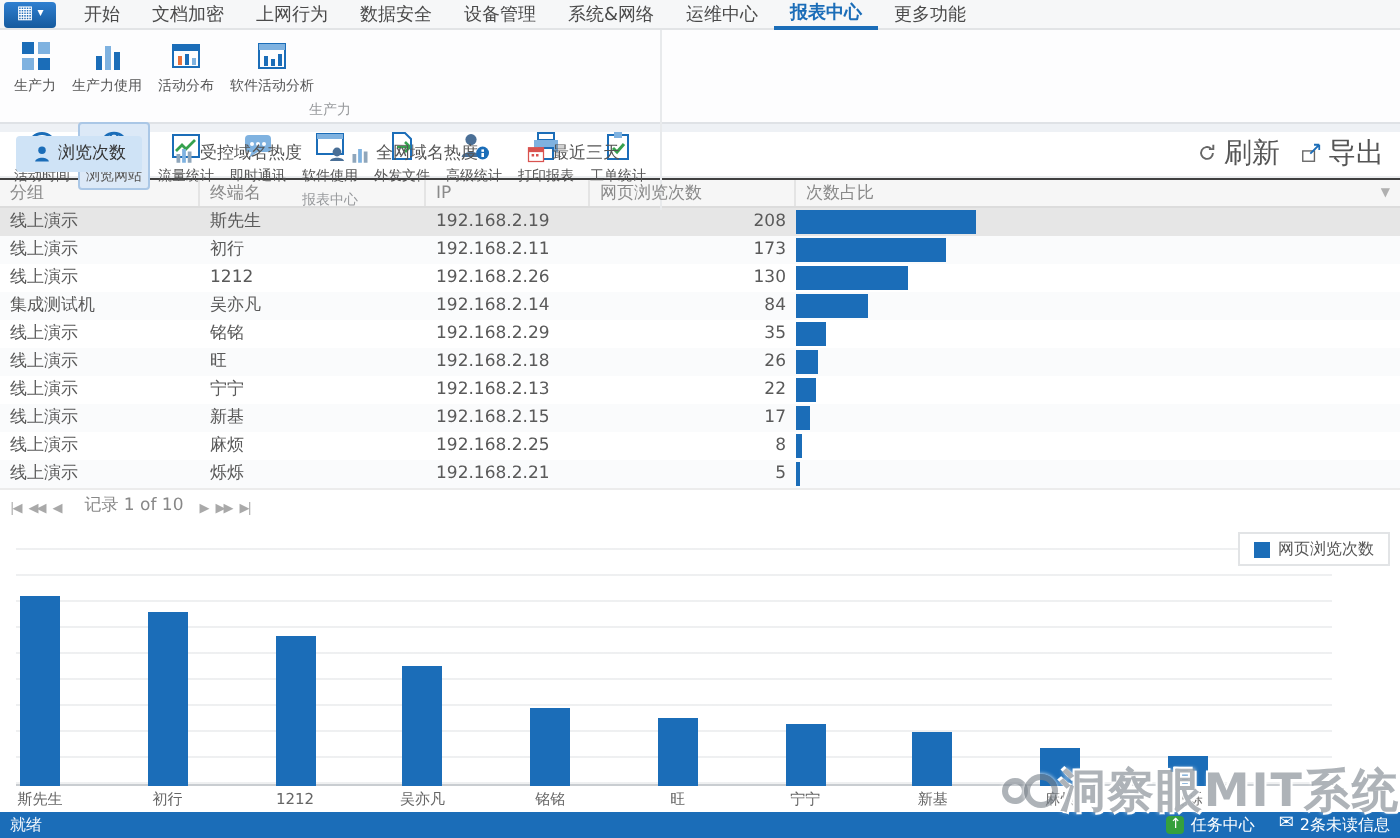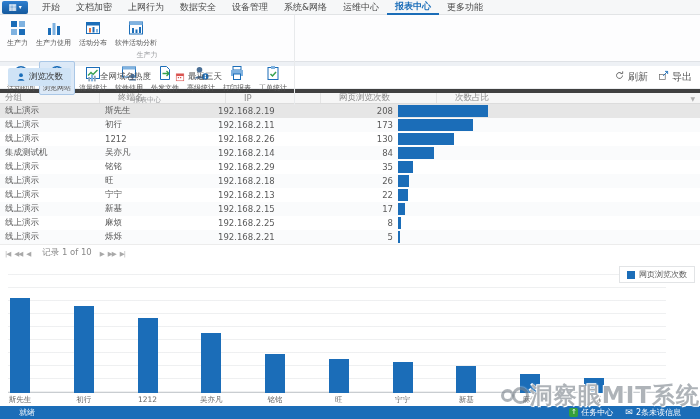--- a/index.html
+++ b/index.html
@@ -29,26 +29,26 @@
   .ribbon-btn.selected{background:#dce9f7;border-color:#aac7e6;text-align:center;}
   .ribbon-group-label{text-align:center;font-size:7px;color:#97999c;height:10px;line-height:10px;}
 
   .sub-gap{height:4px;background:#eef1f5;}
 
   
   .view-toolbar{height:23px;display:flex;align-items:center;background:#fff;border-bottom:1px solid #ebedef;padding:0 8px;}
   .view-tab{display:flex;align-items:center;gap:3px;padding:3px 8px;margin-right:8px;font-size:8.5px;color:#555;border-radius:2px;}
   .view-tab.selected{background:#cfe3f6;color:#333;}
   .vt-spacer{flex:1;}
-  .tool-btn{display:flex;align-items:flex-start;gap:3px;font-size:10px;color:#555;margin-left:10px;}
+  .tool-btn{display:flex;align-items:flex-end;gap:3px;font-size:14px;color:#555;margin-left:10px;}
 
   
   .grid-table{width:100%;}
   .t-row{display:grid;grid-template-columns:100px 113px 82px 103px 1fr;height:14px;align-items:center;}
-  .t-head{height:15px;background:#f6f6f6;border-top:4px solid #404040;border-bottom:1px solid #dcdcdc;color:#8a8a8a;gap:13px;}
+  .t-head{height:15px;background:#f6f6f6;border-top:1px solid #404040;border-bottom:1px solid #dcdcdc;color:#8a8a8a;}
   .t-head .t-cell{border-right:1px solid #e4e4e4;height:100%;display:flex;align-items:center;}
   .t-cell{padding:0 5px;font-size:8.5px;overflow:hidden;white-space:nowrap;}
   .t-cell.num{justify-self:end;text-align:right;width:100%;}
   .t-body .t-row{color:#5a5a5a;}
   .t-body .t-row:nth-child(even){background:#fafbfc;}
   .t-body .t-row.selected{background:#e6e6e6;}
   .bar-cell{padding:0;height:100%;display:flex;align-items:center;}
   .t-bar{height:12px;background:var(--accent);}
   .filter-arrow{margin-left:auto;color:#b0b0b0;font-size:6px;}
 
@@ -71,21 +71,21 @@
 
   
   .watermark{position:absolute;right:0px;bottom:8px;display:flex;align-items:center;gap:1px;pointer-events:none;z-index:50;
     font-size:23px;font-weight:bold;letter-spacing:1px;color:rgba(125,132,140,.62);
     text-shadow:0 0 2px #fff,1px 1px 0 #fff,-1px -1px 0 #fff;}
   .wm-ring{width:17px;height:17px;border:3px solid rgba(125,132,140,.62);border-radius:50%;box-shadow:0 0 2px #fff;}
   .wm-ring.small{width:13px;height:13px;margin-right:-3px;}
 
   
   .statusbar{position:absolute;left:0;bottom:0;width:100%;height:13px;background:var(--accent);color:#fff;
-    display:flex;align-items:center;font-size:8px;padding:0 19px;}
+    display:flex;align-items:center;font-size:8px;padding:0 5px;}
   .sb-left{opacity:.95;}
   .sb-spacer{flex:1;}
   .sb-item{display:flex;align-items:center;gap:3px;margin-left:12px;}
   .sb-ico-green{width:9px;height:9px;background:#35a03c;border-radius:2px;color:#fff;font-size:7px;line-height:9px;text-align:center;display:inline-block;}
   .sb-ico-mail{font-size:9px;line-height:1;}
 </style>
 </head>
 <body>
 
 <div class="menubar">
@@ -184,20 +184,32 @@
               <svg width="16" height="16" viewBox="0 0 16 16">
                 <rect x="1.5" y="2.5" width="13" height="11" fill="none" stroke="#1b6db8"></rect>
                 <path d="M3 10.5l3-3 2 2 4.5-4.5" stroke="#36a14e" fill="none" stroke-width="1.4"></path>
               </svg>
             </div>
             <div class="rlabel">流量统计</div>
           </div>
           <div class="ribbon-btn">
             <div class="ricon">
               <svg width="16" height="16" viewBox="0 0 16 16">
+                <rect x="1.5" y="2.5" width="13" height="8.5" rx="2" fill="#7fb2e0"></rect>
+                <path d="M5 10.5l-1.5 3.5 5-3.5z" fill="#7fb2e0"></path>
+                <circle cx="5" cy="7" r="1" fill="#fff"></circle>
+                <circle cx="8" cy="7" r="1" fill="#fff"></circle>
+                <circle cx="11" cy="7" r="1" fill="#fff"></circle>
+              </svg>
+            </div>
+            <div class="rlabel">即时通讯</div>
+          </div>
+          <div class="ribbon-btn">
+            <div class="ricon">
+              <svg width="16" height="16" viewBox="0 0 16 16">
                 <rect x="1.5" y="2" width="13" height="10" fill="none" stroke="#1b6db8"></rect>
                 <rect x="1.5" y="2" width="13" height="2.5" fill="#7fb2e0"></rect>
                 <circle cx="11.5" cy="11" r="2.2" fill="#4a6f96"></circle>
                 <path d="M8 15.5c.4-2.2 6.6-2.2 7 0z" fill="#4a6f96"></path>
               </svg>
             </div>
             <div class="rlabel">软件使用</div>
           </div>
           <div class="ribbon-btn">
             <div class="ricon">
@@ -251,20 +263,30 @@
 <div class="view-toolbar">
   <div id="view-tabs" style="display:flex;">
       <div class="view-tab selected">
         <span style="display: inline-flex;">
           <svg width="10" height="10" viewBox="0 0 16 16">
             <circle cx="8" cy="5" r="3" fill="#1b6db8"></circle>
             <path d="M2.5 14c.8-4 10.2-4 11 0z" fill="#1b6db8"></path>
           </svg>
         </span>
         <span>浏览次数</span>
+      </div>
+      <div class="view-tab">
+        <span style="display: inline-flex;">
+          <svg width="10" height="10" viewBox="0 0 16 16">
+            <rect x="2" y="8" width="3" height="7" fill="#8fa6bb"></rect>
+            <rect x="6.5" y="4" width="3" height="11" fill="#7fb2e0"></rect>
+            <rect x="11" y="6" width="3" height="9" fill="#8fa6bb"></rect>
+          </svg>
+        </span>
+        <span>受控域名热度</span>
       </div>
       <div class="view-tab">
         <span style="display: inline-flex;">
           <svg width="10" height="10" viewBox="0 0 16 16">
             <rect x="2" y="8" width="3" height="7" fill="#8fa6bb"></rect>
             <rect x="6.5" y="4" width="3" height="11" fill="#7fb2e0"></rect>
             <rect x="11" y="6" width="3" height="9" fill="#8fa6bb"></rect>
           </svg>
         </span>
         <span>全网域名热度</span>

